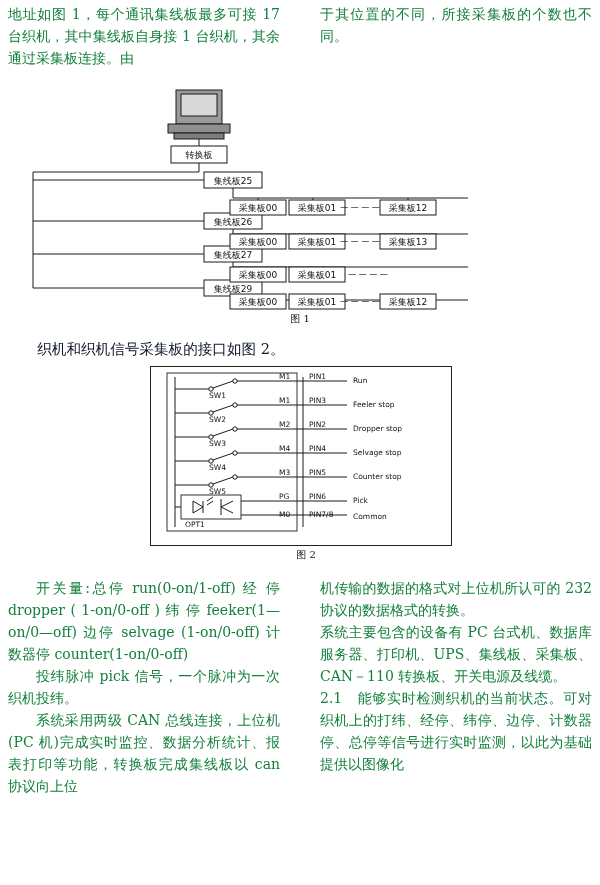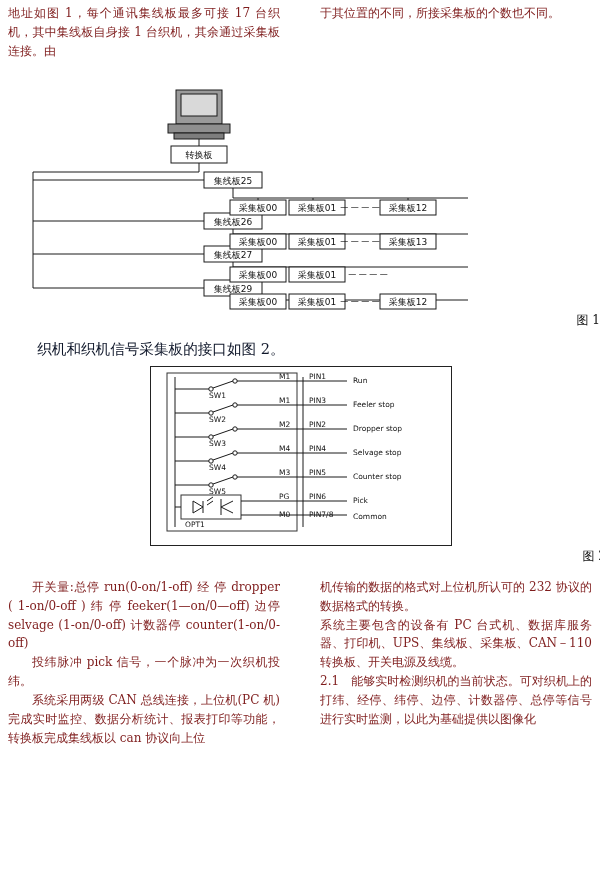--- a/index.html
+++ b/index.html
@@ -19,24 +19,24 @@
     position: absolute;
     left: 0; top: 0;
     width: 600px;
     height: 885px;
   }
   
   .col {
     position: absolute;
     width: 272px;
     font-family: "DejaVu Serif", "Liberation Serif", serif;
-    font-size: 12px;
+    font-size: 14px;
     line-height: 1.57;
     text-align: justify;
-    color: #7f1d1d;
+    color: #15803d;
   }
   .col.left  { left: 8px; }
   .col.right { left: 320px; }
   .col p { margin: 0 0 0 0; }
   .col p.indent { text-indent: 2em; }
 
   
   #tl { top: 4px; }
   
   #tr { top: 4px; }
@@ -64,23 +64,23 @@
     position: absolute;
     left: 8px;
     top: 88px;
     width: 584px;
     height: 222px;
   }
   #fig1 svg, #fig2 svg { display: block; }
   .fig-cap {
     position: absolute;
     width: 100%;
-    text-align: right;
+    text-align: center;
     font-family: "DejaVu Serif", "Liberation Serif", serif;
-    font-size: 12px;
+    font-size: 10px;
   }
   #fig1cap { left: 0; top: 312px; }
   #fig2cap { left: 0; top: 548px; padding-left: 6px; }
 
   
   #fig2 {
     position: absolute;
     left: 150px;
     top: 366px;
     width: 300px;

